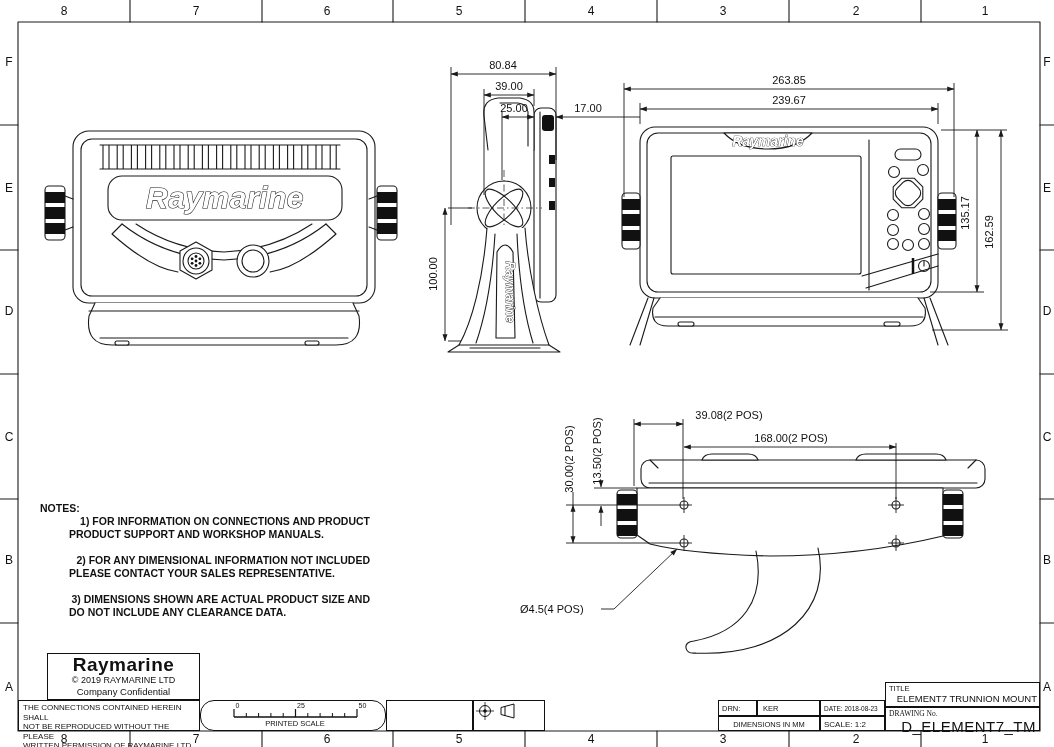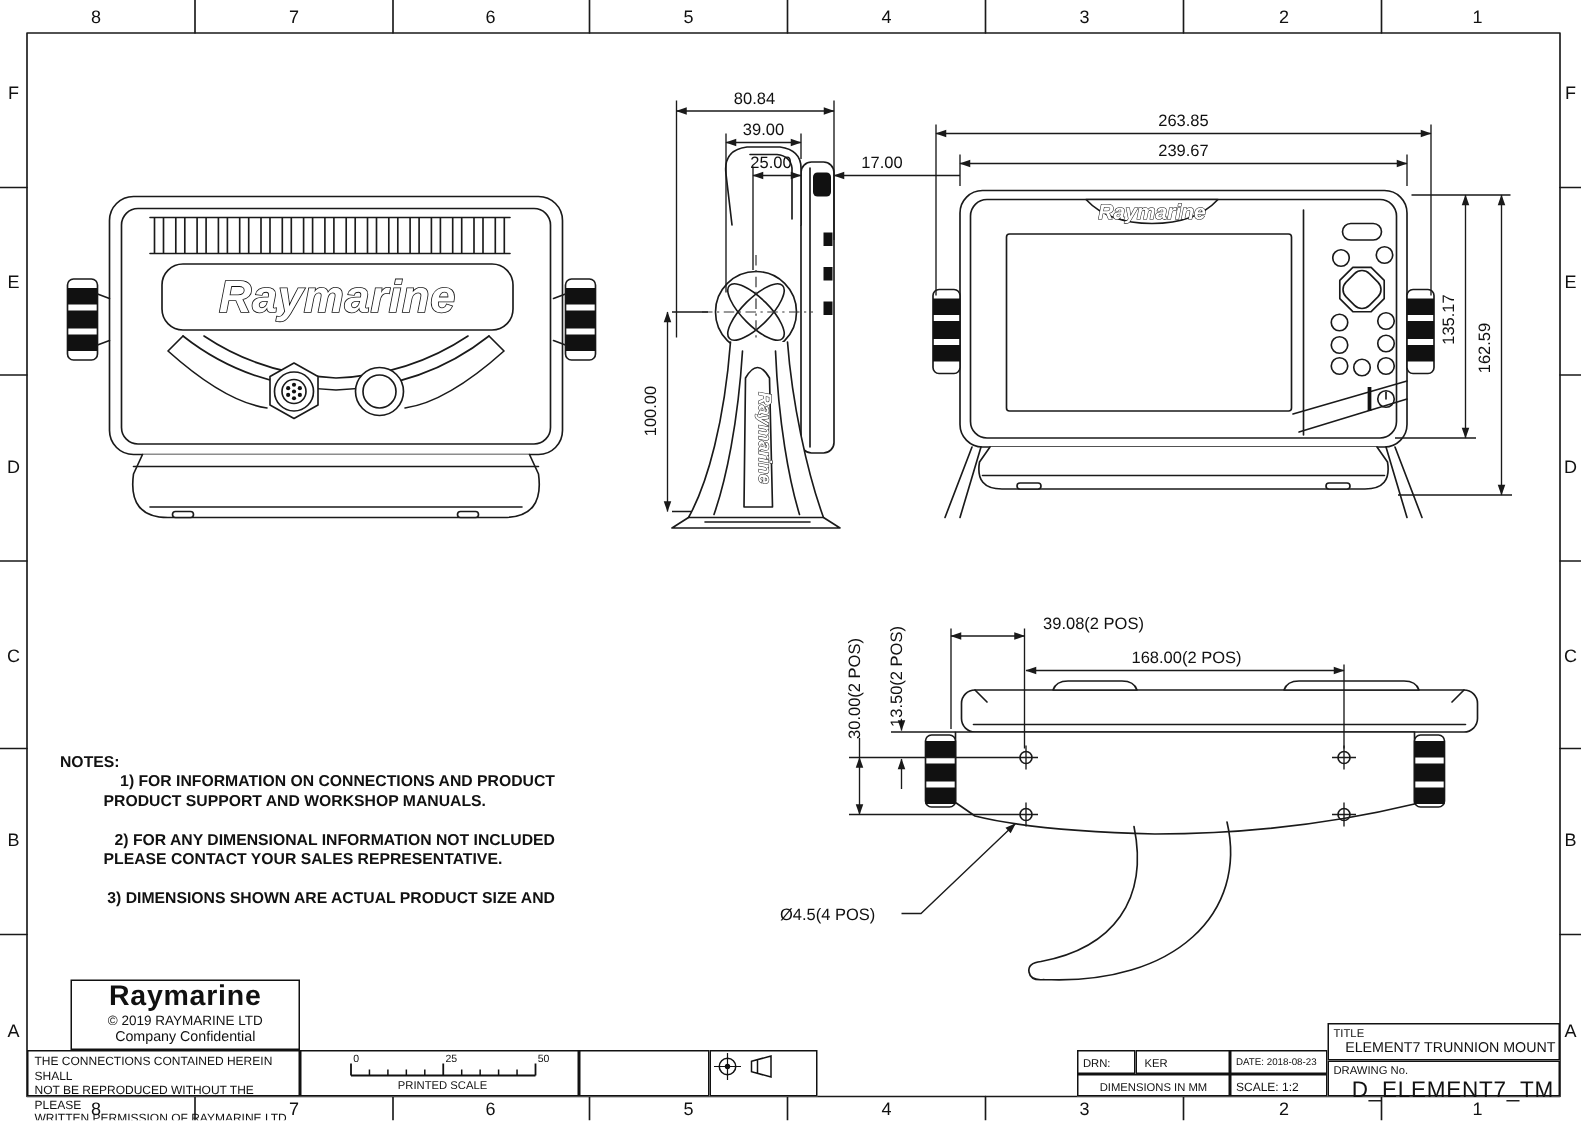--- a/index.html
+++ b/index.html
@@ -21,35 +21,35 @@
   #notes{position:absolute;left:40px;top:502px;width:330px;font-size:10.5px;line-height:13px;color:#111;font-weight:bold;}
   #notes .n1{margin-left:16px;text-align:right;}
   #notes .n2{margin-left:29px;}
   #notes .sp{height:13px;}
   .cell{position:absolute;border:1px solid #111;box-sizing:border-box;background:#fff;}
   #logo-box{left:47px;top:653px;width:153px;height:47px;border-width:1.5px;text-align:center;}
   #logo-box .brand{font-weight:bold;font-size:19px;letter-spacing:.5px;line-height:20px;margin-top:1px;}
   #logo-box .copy{font-size:9px;line-height:11px;}
   #logo-box .conf{font-size:9.5px;line-height:11px;}
   #legal-box{left:18px;top:700px;width:182px;height:31px;font-size:8px;line-height:9.5px;padding:2px 0 0 4px;}
-  #scale-box{left:200px;top:700px;width:186px;height:31px;}
+  #scale-box{left:200px;top:700px;width:186px;height:31px;border-radius:14px;}
   #empty-box{left:386px;top:700px;width:87px;height:31px;}
   #proj-box{left:473px;top:700px;width:72px;height:31px;display:flex;align-items:center;justify-content:center;}
   #dns-box{left:545px;top:700px;width:173px;height:31px;display:flex;align-items:center;justify-content:center;
            font-size:10px;}
   #drn-label{left:718px;top:700px;width:39px;height:16px;font-size:7.5px;padding:3px 0 0 3px;}
   #drn-value{left:757px;top:700px;width:63px;height:16px;font-size:7.5px;padding:3px 0 0 5px;}
   #dims-box{left:718px;top:716px;width:102px;height:15px;font-size:7.5px;text-align:center;padding-top:2.5px;}
   #date-box{left:820px;top:700px;width:65px;height:16px;font-size:6.5px;padding:4px 0 0 3px;white-space:nowrap;}
   #scaleval-box{left:820px;top:716px;width:65px;height:15px;font-size:8px;padding:2.5px 0 0 3px;}
   #title-row{left:885px;top:682px;width:155px;height:25px;}
   #title-row .lab{font-size:7.5px;padding:1px 0 0 3px;}
   #title-row .val{font-size:9.5px;text-align:right;padding-right:2px;white-space:nowrap;}
   #drawing-row{left:885px;top:707px;width:155px;height:24px;}
-  #drawing-row .lab{font-size:7.5px;padding:1px 0 0 3px;}
+  #drawing-row .lab{font-size:7.5px;padding:1px 0 0 3px;font-family:Liberation Serif, serif;}
   #drawing-row .val{font-size:15px;text-align:right;padding-right:3px;letter-spacing:.5px;white-space:nowrap;}
   .ruler-text{font-family:"Liberation Sans",sans-serif;font-size:7px;fill:#111;}
   .ruler-cap{font-family:"Liberation Sans",sans-serif;font-size:7.5px;fill:#111;}
 </style>
 </head>
 <body>
 
 <div id="sheet">
 
 <svg width="1054" height="747" viewBox="0 0 1054 747">
@@ -294,20 +294,21 @@
 
 <div id="notes">
   <div>NOTES:</div>
   <div class="n1">1) FOR INFORMATION ON CONNECTIONS AND PRODUCT</div>
   <div class="n2">PRODUCT SUPPORT AND WORKSHOP MANUALS.</div>
   <div class="sp"></div>
   <div class="n1">2) FOR ANY DIMENSIONAL INFORMATION NOT INCLUDED</div>
   <div class="n2">PLEASE CONTACT YOUR SALES REPRESENTATIVE.</div>
   <div class="sp"></div>
   <div class="n1">3) DIMENSIONS SHOWN ARE ACTUAL PRODUCT SIZE AND</div>
+  <div class="n2">DO NOT INCLUDE ANY CLEARANCE DATA.</div>
 </div>
 
 <div class="cell" id="logo-box">
   <div class="brand">Raymarine</div>
   <div class="copy">
     <span>©</span>
     <span>2019 RAYMARINE LTD</span>
   </div>
   <div class="conf">Company Confidential</div>
 </div>

